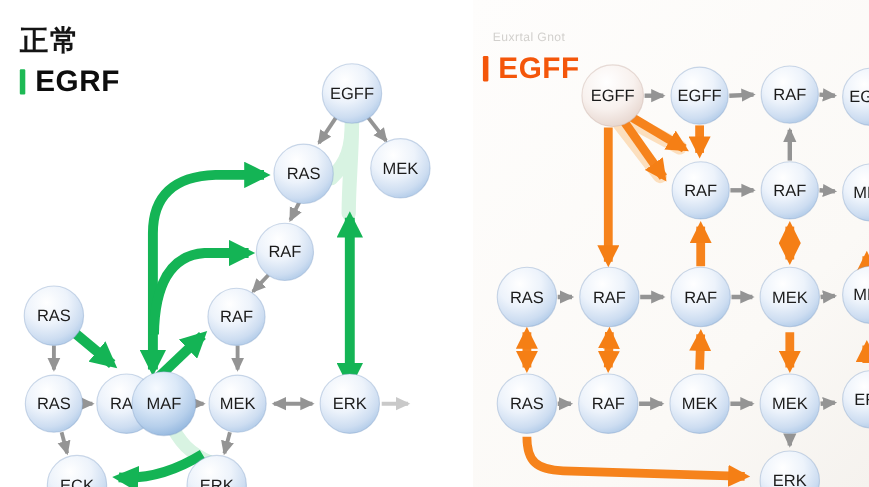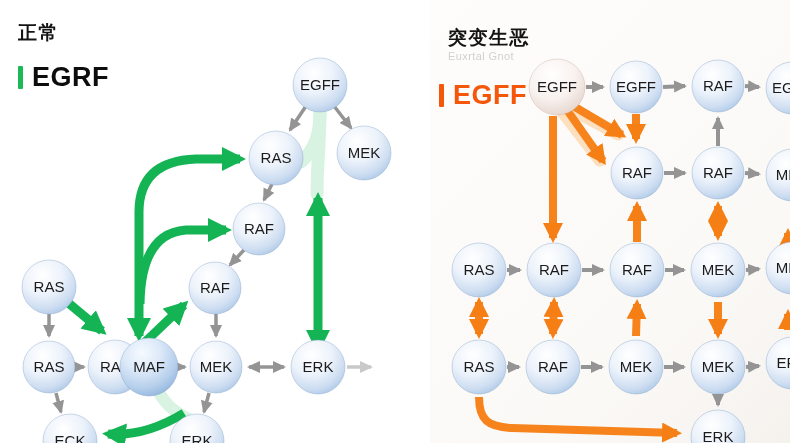--- a/index.html
+++ b/index.html
@@ -5,23 +5,23 @@
   html,body{margin:0;padding:0;}
   body{
     width:790px;height:443px;position:relative;overflow:hidden;
     background:#ffffff;
     font-family:"Liberation Sans", sans-serif;
   }
   .rbg{position:absolute;left:430px;top:0;width:360px;height:443px;
     background:linear-gradient(135deg,#fefdfc 0%,#fbf9f6 70%,#f5f2ee 100%);}
   svg#net{position:absolute;left:0;top:0;}
   .hdr{position:absolute;z-index:5;}
-  .hdr .t{font-size:19px;font-weight:700;color:#141414;letter-spacing:1.5px;line-height:1.15;}
+  .hdr .t{font-size:26px;font-weight:700;color:#141414;letter-spacing:1.5px;line-height:1.15;}
   .hdr .s{font-size:11px;color:#d2d0cd;letter-spacing:.4px;margin-top:1px;}
-  .gene{display:flex;align-items:center;gap:9px;margin-top:20px;}
+  .gene{display:flex;align-items:center;gap:9px;margin-top:9px;}
   .bar{width:5px;height:23px;border-radius:1px;}
   .gene .g{font-size:27px;font-weight:800;letter-spacing:.5px;color:#0d0d0d;line-height:1;}
 </style>
 </head>
 <body>
 
 <div class="rbg"></div>
 
 <svg id="net" width="790" height="443" viewBox="0 0 790 443">
   <defs>
@@ -238,19 +238,18 @@
 
 <div class="hdr" style="left:18px;top:22px;">
   <div class="t">正常</div>
   <div class="gene">
     <div class="bar" style="background-color: rgb(29, 185, 84);"></div>
     <div class="g" style="color: rgb(13, 13, 13);">EGRF</div>
   </div>
 </div>
 
 <div class="hdr" style="left:448px;top:27px;">
-  <div class="t">突变生恶</div>
   <div class="s">Euxrtal Gnot</div>
   <div class="gene" style="margin-left:-9px;">
     <div class="bar" style="background-color: rgb(244, 86, 10);"></div>
     <div class="g" style="color: rgb(244, 86, 10);">EGFF</div>
   </div>
 </div>
 
 </body></html>

